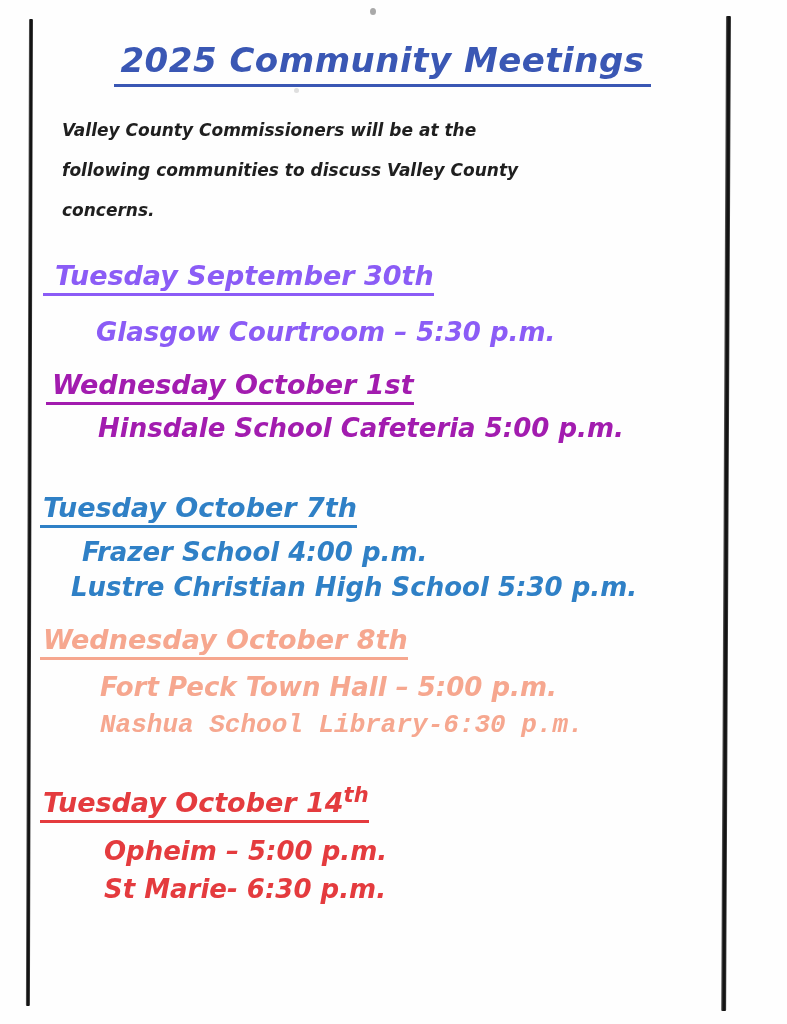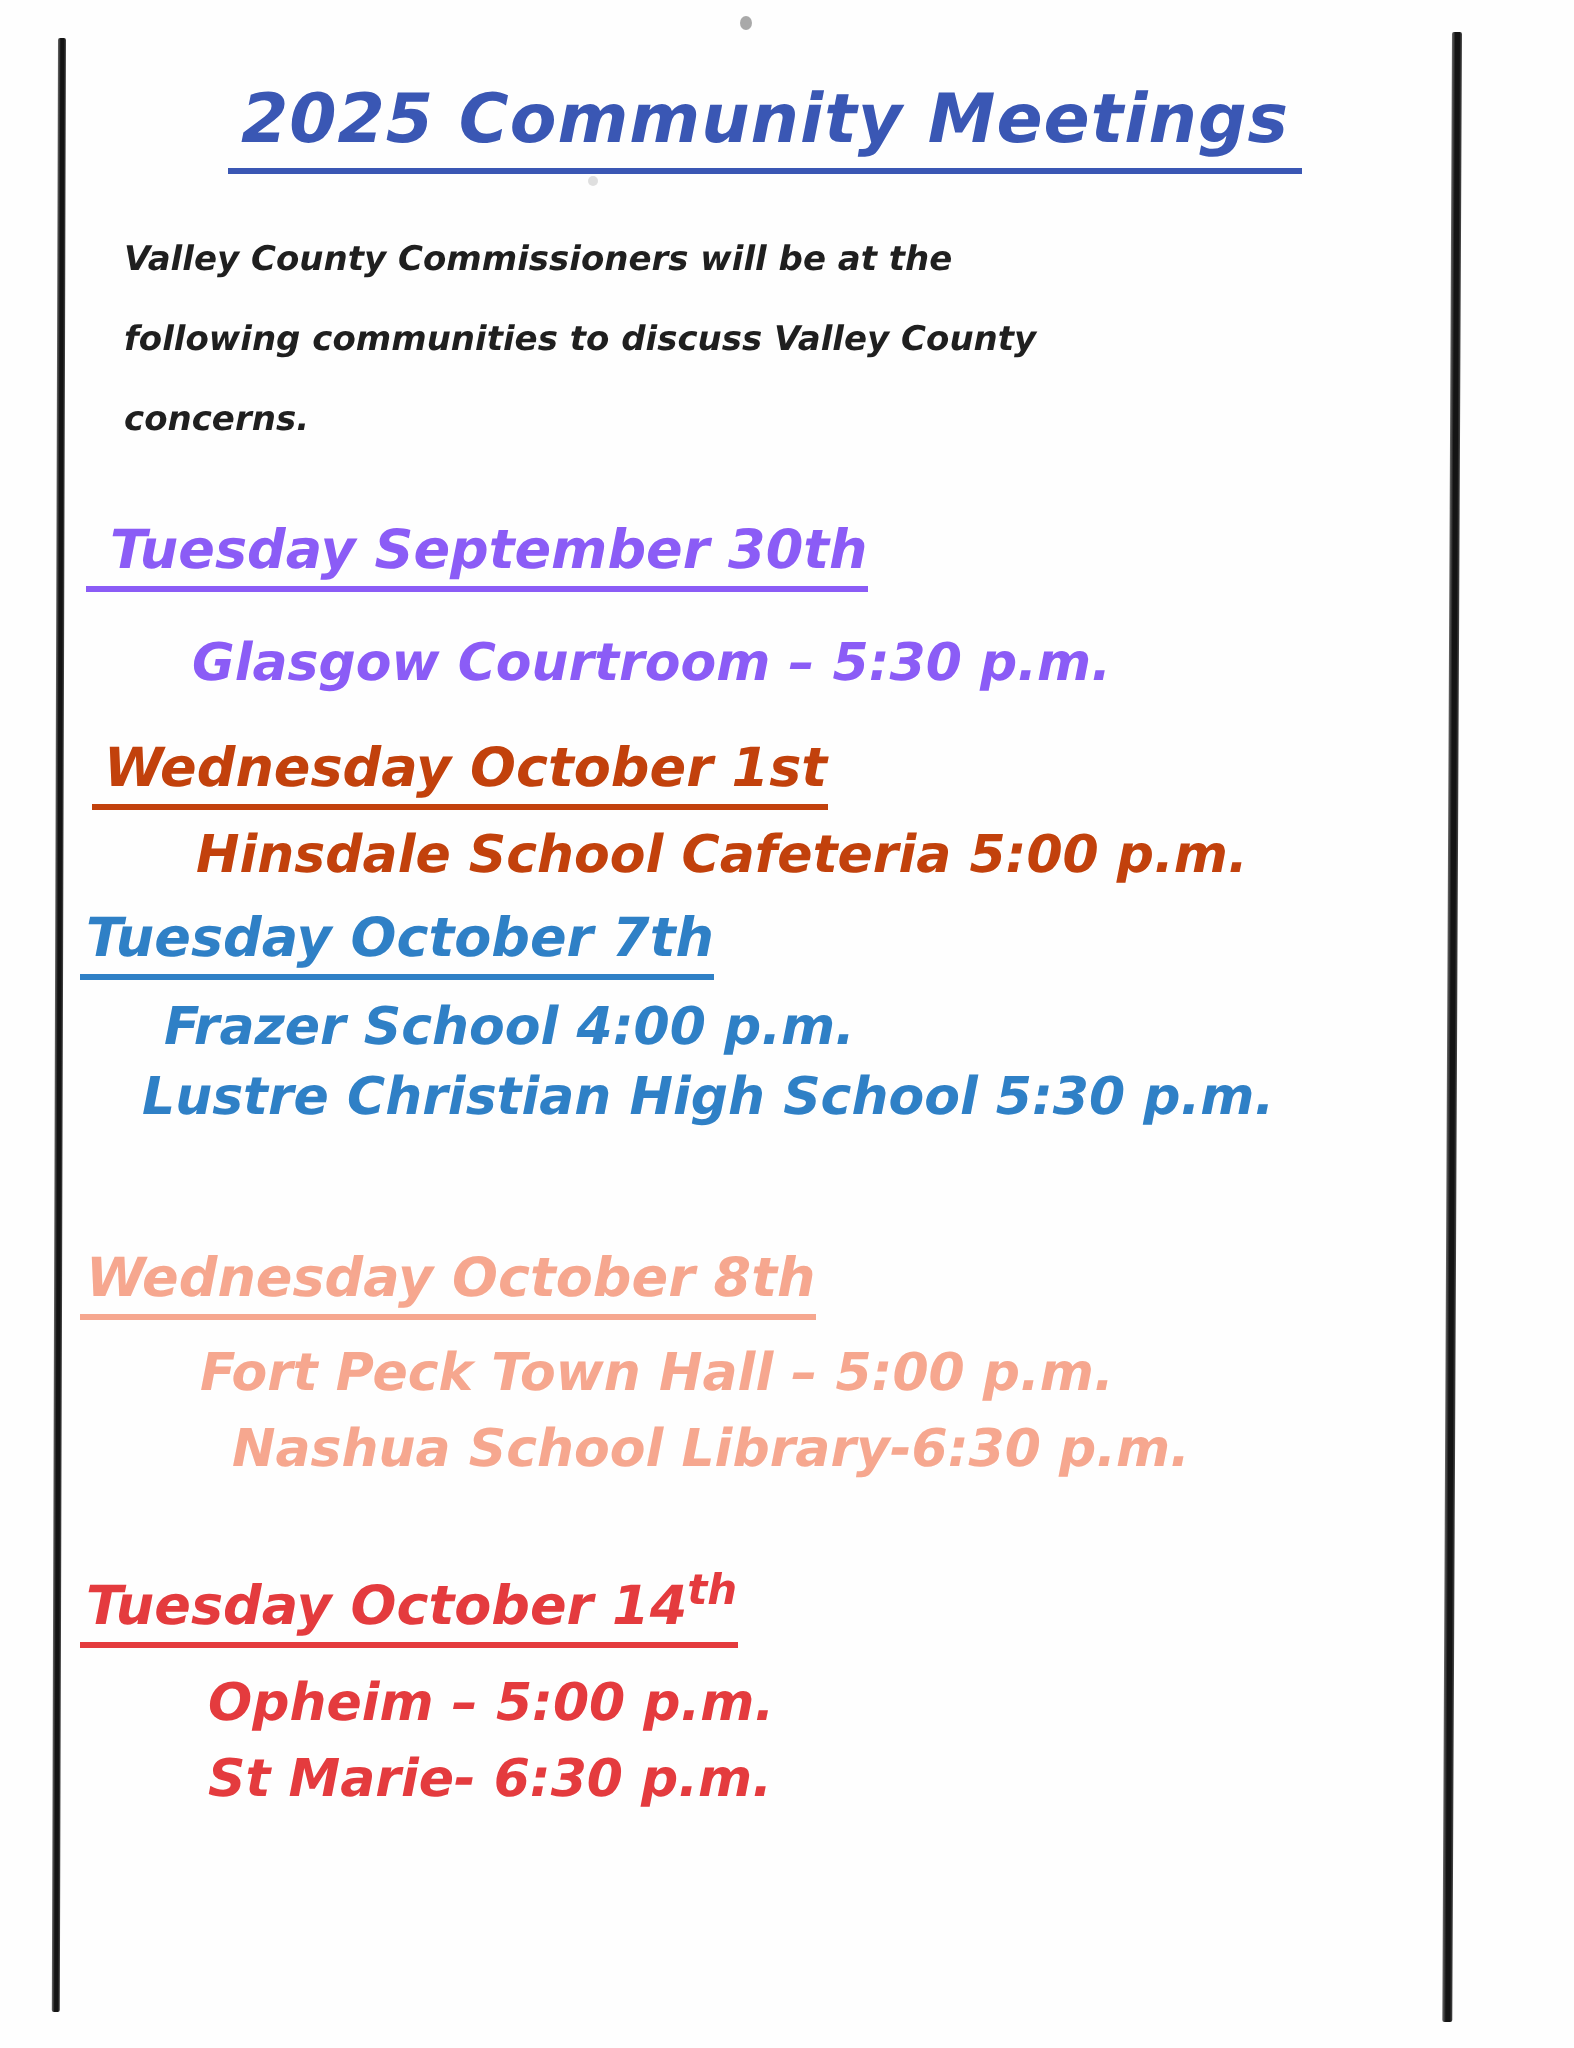--- a/index.html
+++ b/index.html
@@ -51,29 +51,29 @@
   .mline { font-size:26px; line-height:32px; white-space:nowrap; }
 
   .s1 { top:260px; left:43px; }
   .s1 .u { padding-left:12px; }
   .s1 .l1 { margin:20px 0 0 53px; }
 
   .s2 { top:369px; left:46px; }
   .s2 .u { padding-left:6px; }
   .s2 .l1 { margin:7px 0 0 52px; }
 
-  .s3 { top:454px; left:40px; }
+  .s3 { top:492px; left:40px; }
   .s3 .u { padding-left:3px; }
   .s3 .l1 { margin:8px 0 0 42px; }
   .s3 .l2 { margin:3px 0 0 31px; }
 
   .s4 { top:624px; left:40px; }
   .s4 .u { padding-left:3px; }
   .s4 .l1 { margin:11px 0 0 60px; }
-  .s4 .l2 { margin:6px 0 0 76px; }
+  .s4 .l2 { margin:6px 0 0 60px;font-family:Liberation Mono, monospace; }
 
   .s5 { top:780px; left:40px; }
   .s5 .u { padding-left:3px; }
   .s5 .l1 { margin:12px 0 0 64px; }
   .s5 .l2 { margin:6px 0 0 64px; }
 </style>
 </head>
 <body>
 
 <div class="page">
@@ -91,21 +91,21 @@
     <div>Valley County Commissioners will be at the</div>
     <div>following communities to discuss Valley County</div>
     <div>concerns.</div>
   </div>
 
   <div class="section s1" style="color: #8b5cf6;">
     <div class="mdate"><span class="u">Tuesday September 30th</span></div>
     <div class="mline l1">Glasgow Courtroom – 5:30 p.m.</div>
   </div>
 
-  <div class="section s2" style="color: #c2410c;">
+  <div class="section s2" style="color: #a21caf;">
     <div class="mdate"><span class="u">Wednesday October 1st</span></div>
     <div class="mline l1">Hinsdale School Cafeteria 5:00 p.m.</div>
   </div>
 
   <div class="section s3" style="color: rgb(47, 128, 198);">
     <div class="mdate"><span class="u">Tuesday October 7th</span></div>
     <div class="mline l1">Frazer School 4:00 p.m.</div>
     <div class="mline l2">Lustre Christian High School 5:30 p.m.</div>
   </div>
 

